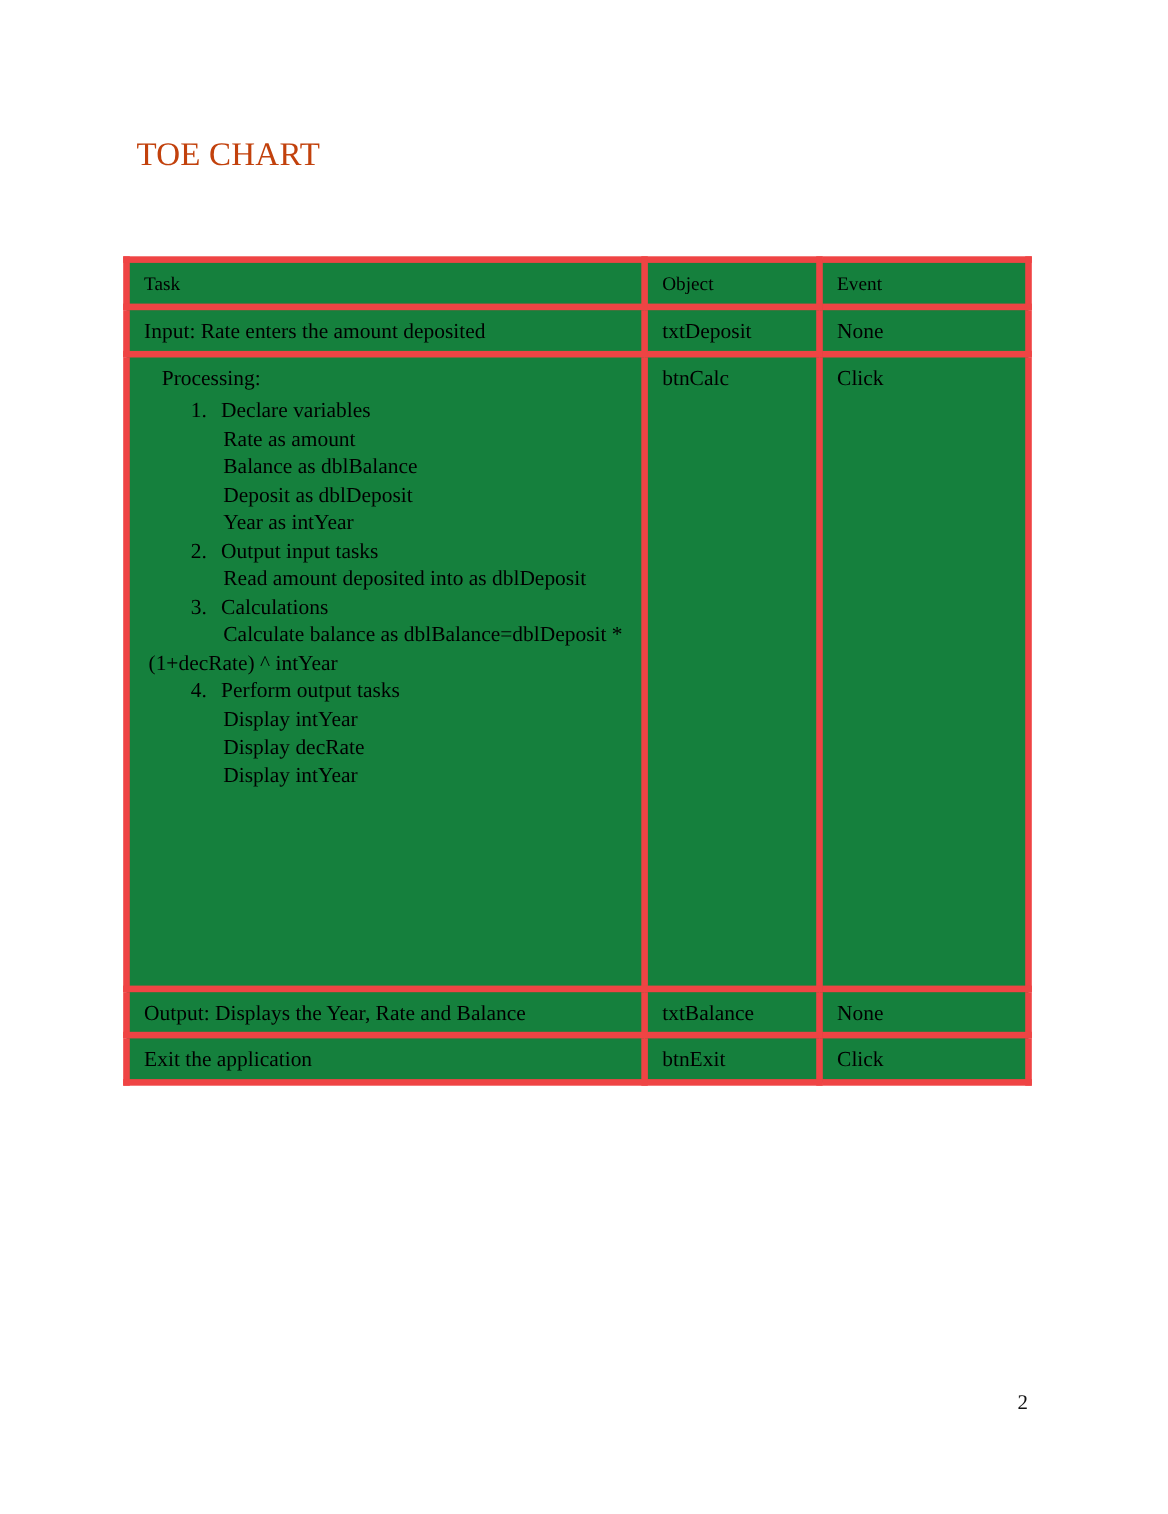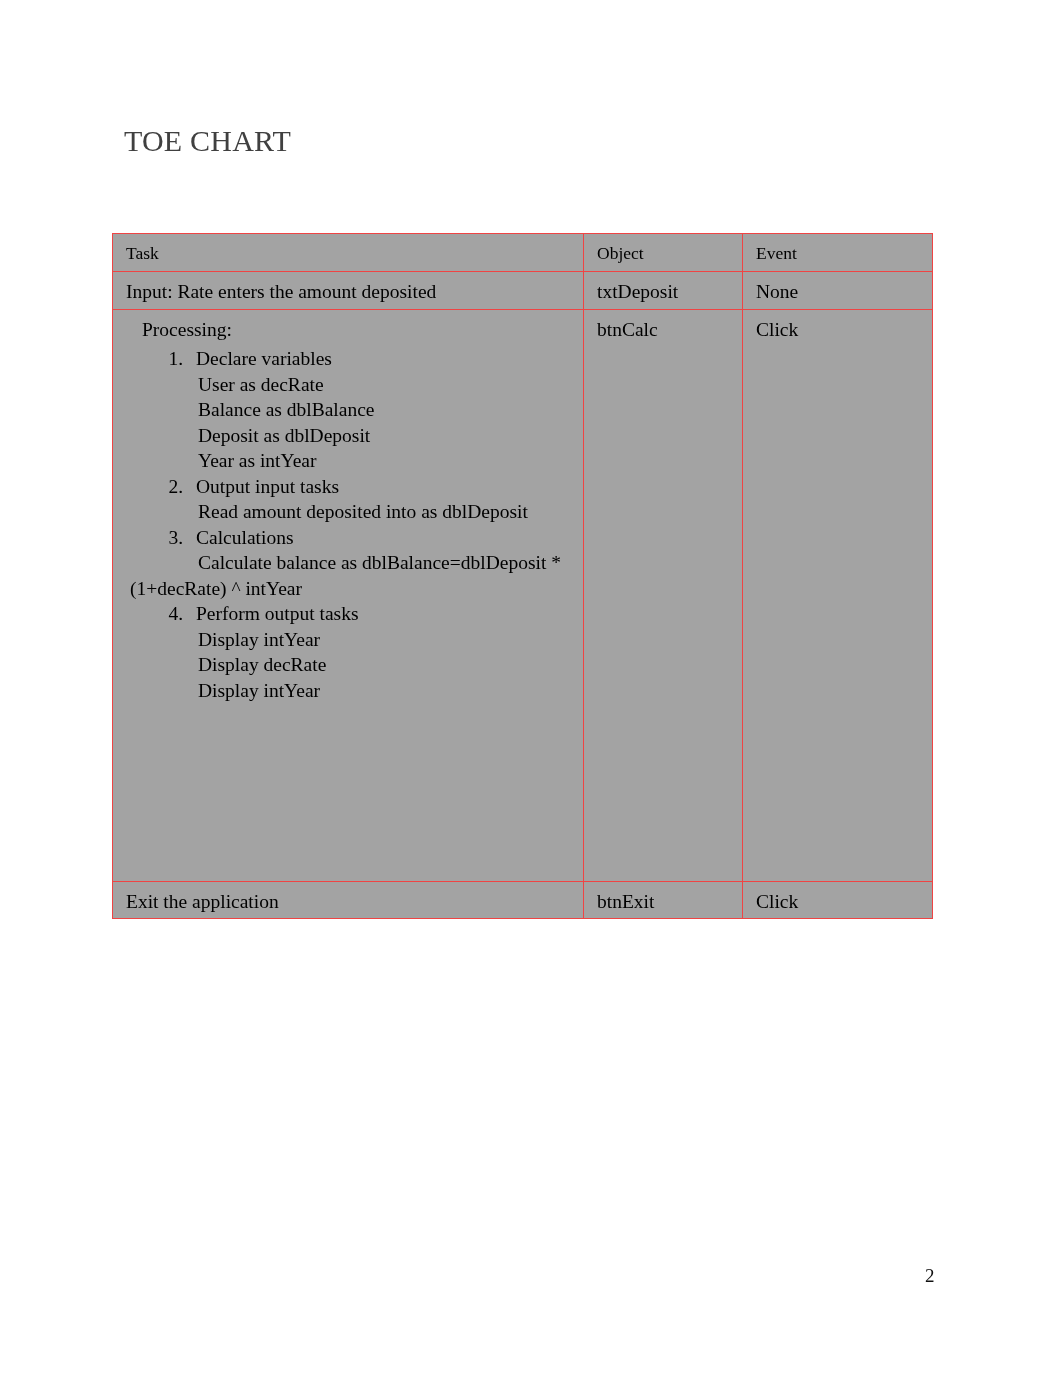--- a/index.html
+++ b/index.html
@@ -22,47 +22,47 @@
     background: #ffffff;
   }
 
   .doc-title {
     position: absolute;
     left: 124px;
     top: 122px;
     font-size: 30px;
     line-height: 38px;
     letter-spacing: 0.2px;
-    color: #404040;
+    color: #c2410c;
     white-space: nowrap;
   }
 
   .toe-table {
     position: absolute;
     left: 112px;
     top: 233px;
     width: 820px;
     border-collapse: collapse;
     table-layout: fixed;
     font-size: 19.5px;
     line-height: 25.5px;
   }
 
   .toe-table col.c-task  { width: 471px; }
   .toe-table col.c-obj   { width: 159px; }
   .toe-table col.c-evt   { width: 190px; }
 
   .toe-table th,
   .toe-table td {
-    border: 1px solid #ef4444;
+    border: 6px solid #ef4444;
     vertical-align: top;
     text-align: left;
     font-weight: normal;
     padding: 7px 0 4px 13px;
-    background: #a3a3a3;
+    background: #15803d;
   }
 
   .toe-table th {
     padding-top: 8px;
     padding-bottom: 7px;
     font-size: 17.5px;
     line-height: 22px;
   }
 
   td.tall { height: 560px; }
@@ -134,21 +134,21 @@
         <td>txtDeposit</td>
         <td>None</td>
       </tr>
 
       <tr>
         <td class="tall">
           <div class="proc-head">Processing:</div>
           <ol class="steps">
             <li>
               <span>Declare variables</span>
-              <span class="sub">User as decRate</span>
+              <span class="sub">Rate as amount</span>
               <span class="sub">Balance as dblBalance</span>
               <span class="sub">Deposit as dblDeposit</span>
               <span class="sub">Year as intYear</span>
             </li>
             <li>
               <span>Output input tasks</span>
               <span class="sub">Read amount deposited into as dblDeposit</span>
             </li>
             <li>
               <span>Calculations</span>
@@ -160,20 +160,25 @@
               <span class="sub">Display intYear</span>
               <span class="sub">Display decRate</span>
               <span class="sub">Display intYear</span>
             </li>
           </ol>
         </td>
         <td class="tall">btnCalc</td>
         <td class="tall">Click</td>
       </tr>
 
+      <tr>
+        <td>Output: Displays the Year, Rate and Balance</td>
+        <td>txtBalance</td>
+        <td>None</td>
+      </tr>
 
       <tr>
         <td>Exit the application</td>
         <td>btnExit</td>
         <td>Click</td>
       </tr>
 
     </tbody>
   </table>
 

